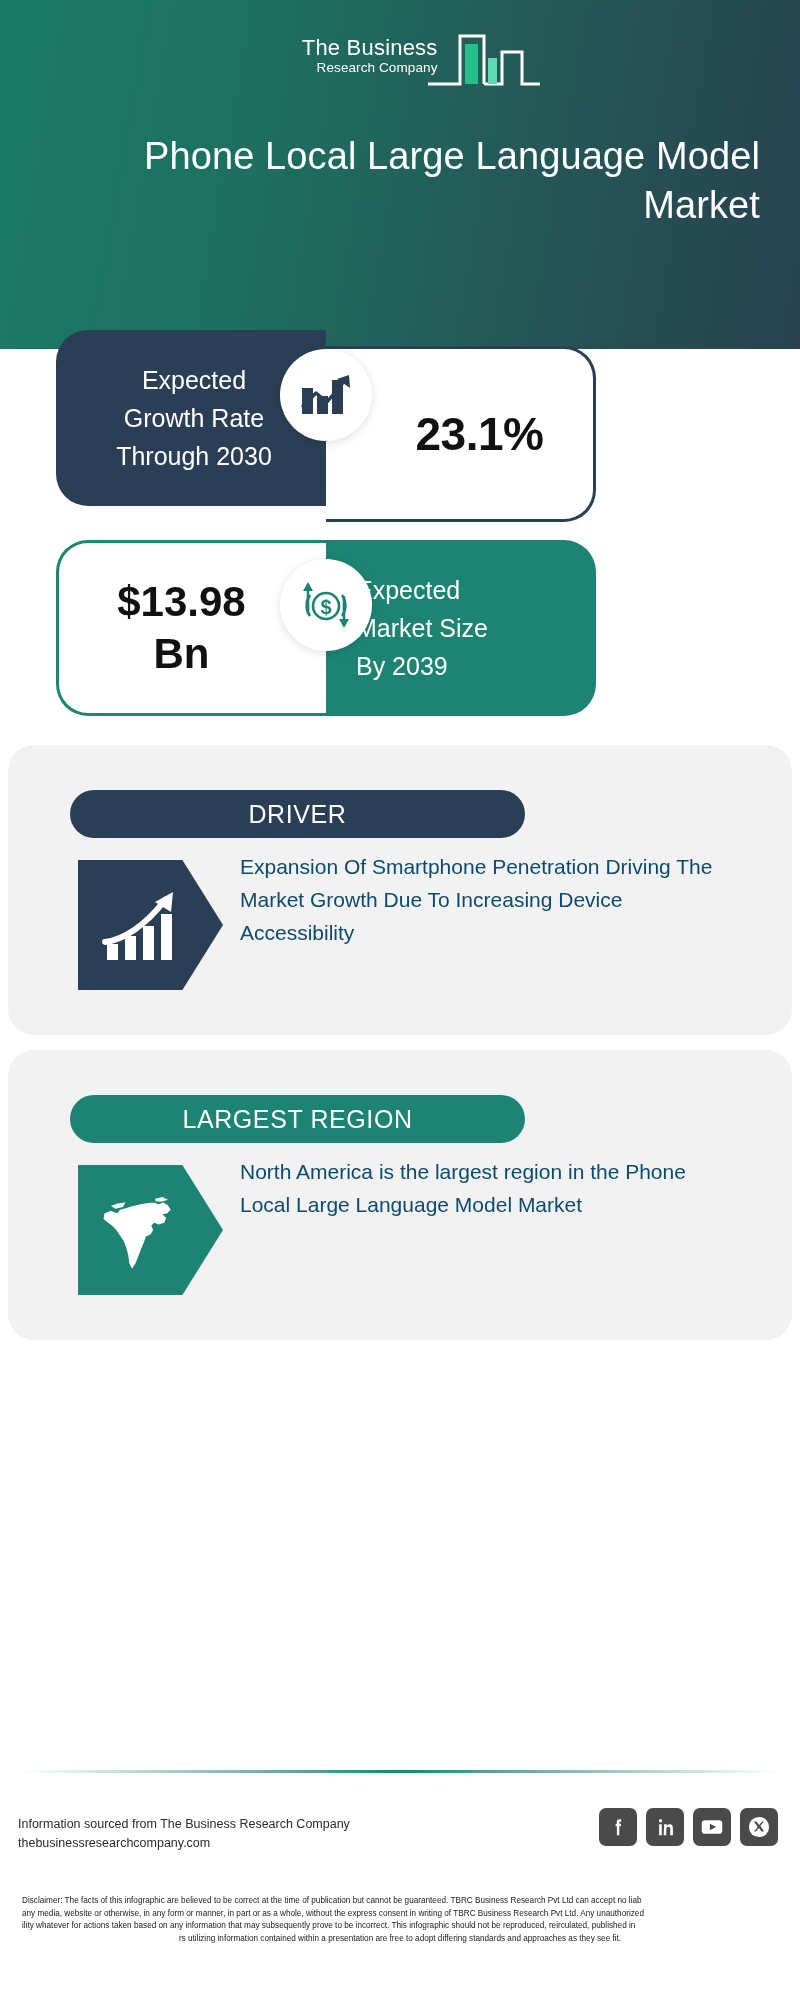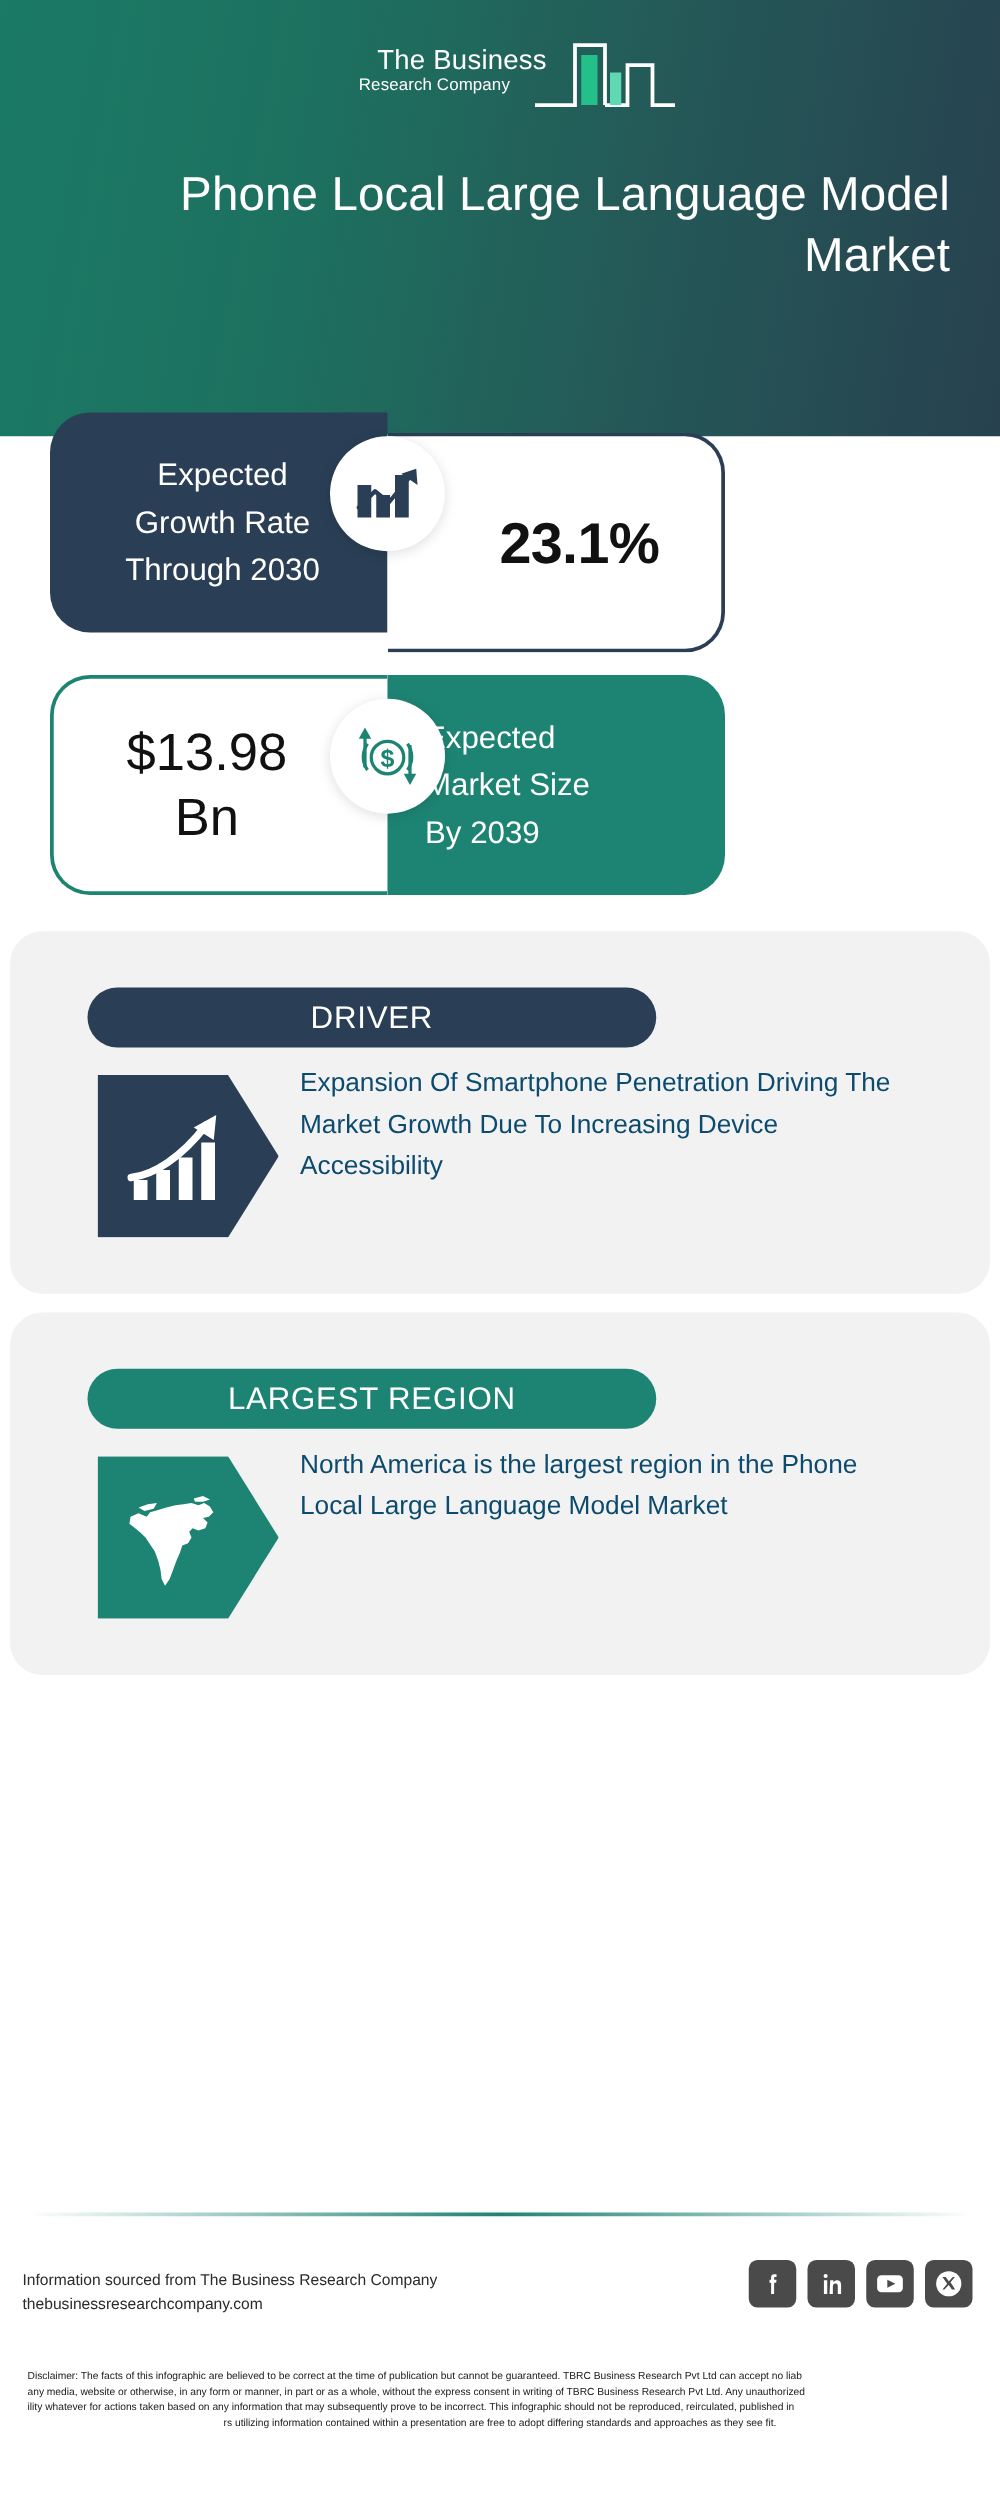--- a/index.html
+++ b/index.html
@@ -16,31 +16,31 @@
     position: absolute; left:0; top:0; width:800px; height:349px;
     background: linear-gradient(100deg, #1a7a65 0%, #1d705f 32%, #245a58 62%, #27414f 100%);
   }
   .logo-wrap {
     position:absolute; left:0; top:22px; width:800px;
     display:flex; justify-content:center; align-items:flex-end;
   }
   .logo { position:relative; width:285px; height:72px; }
   .logo-text { position:absolute; left:0; top:14px; width:180px; text-align:right; color:#fff; }
   .logo-line1 { font-size:22px; line-height:24px; letter-spacing:.2px; font-weight:400; }
-  .logo-line2 { font-size:13.5px; line-height:16px; letter-spacing:.1px; font-weight:400;text-align:center; }
+  .logo-line2 { font-size:13.5px; line-height:16px; letter-spacing:.1px; font-weight:400; }
   .logo-mark { position:absolute; left:166px; top:0; width:120px; height:72px; }
 
   .title {
     position:absolute; left:40px; top:132px; width:720px;
     color:#ffffff; text-align:right;
     font-size:38px; line-height:49px; font-weight:400; letter-spacing:.1px;
   }
 
   
-  .card { position:absolute; height:129px; }
+  .card { position:absolute; height:129px;margin-left:16px; }
   .card-growth { left:40px; top:330px; width:540px; }
   .cg-left {
     position:absolute; left:0; top:0; width:270px; height:176px;
     background:#2a3f55;
     border-radius:32px 0 0 32px;
     display:flex; align-items:center; justify-content:center;
   }
   .cg-left-txt {
     color:#fff; font-size:25px; line-height:38px; text-align:center; font-weight:400;
     padding-left:6px;
@@ -62,21 +62,21 @@
   .cg-circle { left:224px; }
 
   
   .card-size { left:40px; top:540px; width:540px; }
   .cs-left {
     position:absolute; left:0; top:0; width:270px; height:176px;
     background:#fff; border:3px solid #1d8473; border-right:none;
     border-radius:32px 0 0 32px;
     display:flex; align-items:center; justify-content:center;
   }
-  .cs-value { color:#111; font-size:42px; font-weight:normal; line-height:52px; text-align:center; padding-right:22px; }
+  .cs-value { color:#111; font-size:42px; font-weight:bold; line-height:52px; text-align:center; padding-right:22px; }
   .cs-right {
     position:absolute; left:270px; top:0; width:270px; height:176px;
     background:#1d8473; border-radius:0 32px 32px 0;
     display:flex; align-items:center; justify-content:center;
   }
   .cs-right-txt { color:#fff; font-size:25px; line-height:38px; text-align:left; padding-left:30px; width:100%; }
   .cs-circle { left:224px; }
 
   
   .panel {

